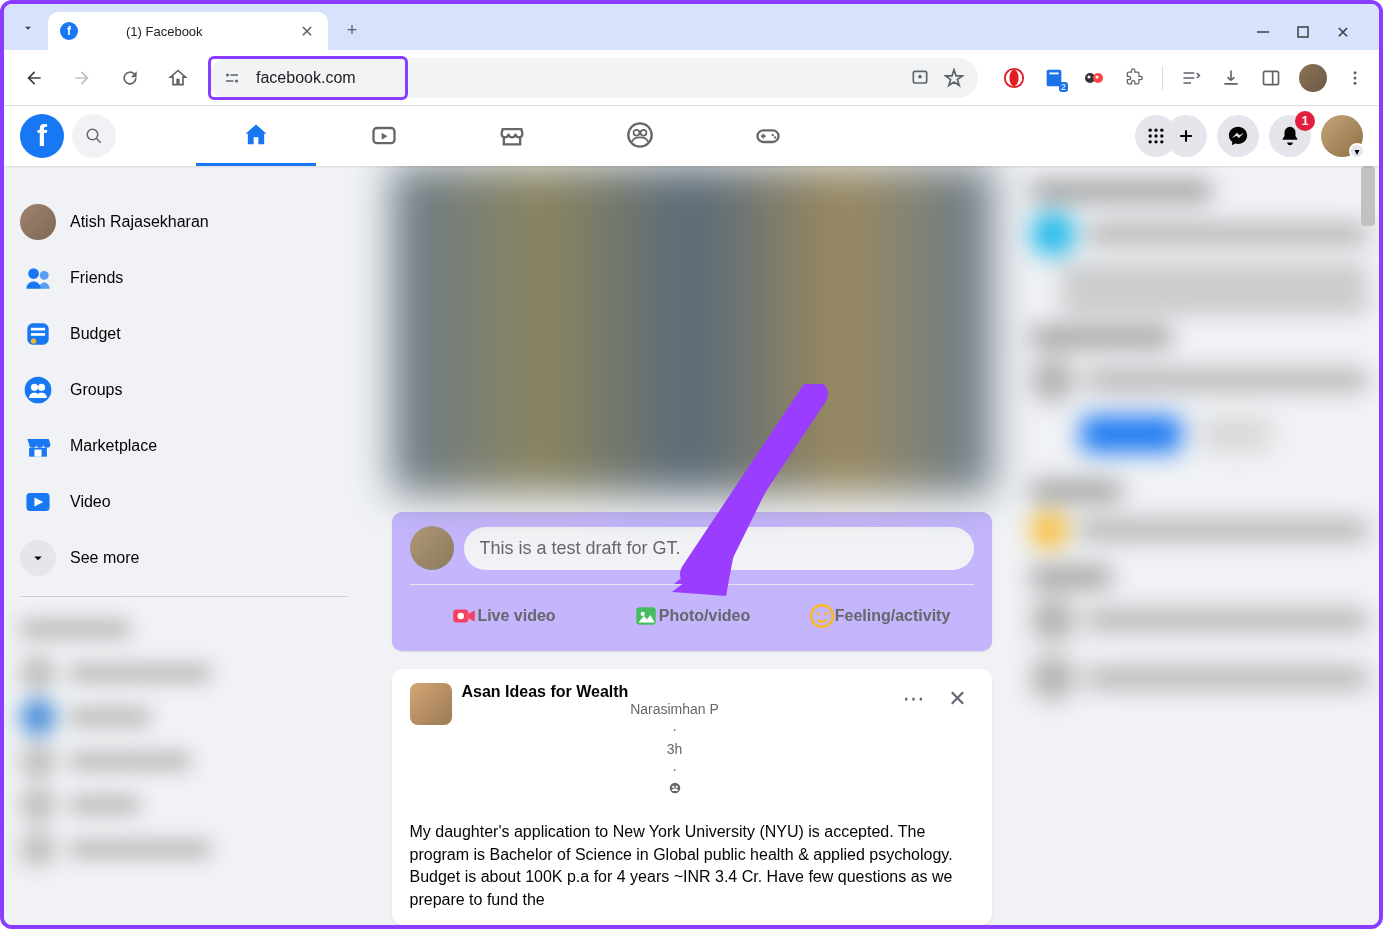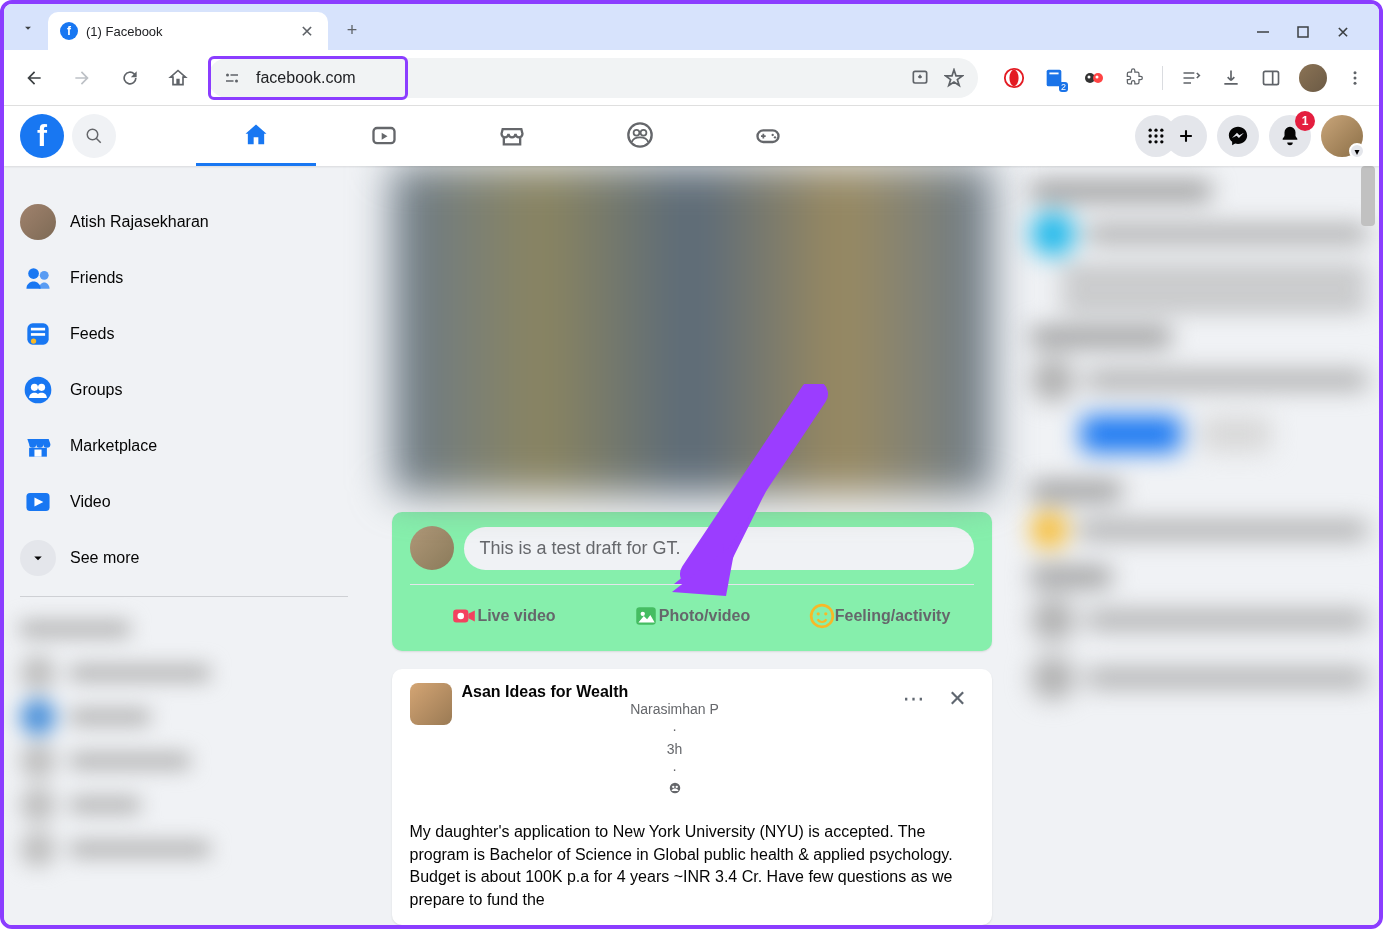--- a/index.html
+++ b/index.html
@@ -3,21 +3,21 @@
 <meta charset="utf-8">
 <style>
 * { margin: 0; padding: 0; box-sizing: border-box; font-family: -apple-system, BlinkMacSystemFont, "Segoe UI", Helvetica, Arial, sans-serif; }
 body { background: #fff; width: 1383px; height: 929px; overflow: hidden; position: relative; border: 4px solid #8b3dff; border-radius: 12px; }
 
 
 .browser-top { background: #d7e3fc; height: 46px; display: flex; align-items: flex-end; padding: 0 8px; }
 .tab-dropdown { width: 32px; height: 32px; display: flex; align-items: center; justify-content: center; margin-bottom: 6px; font-size: 16px; }
 .browser-tab { background: #fff; height: 38px; border-radius: 10px 10px 0 0; display: flex; align-items: center; padding: 0 12px; width: 280px; gap: 8px; margin-left: 4px; }
 .fb-favicon { width: 18px; height: 18px; background: #1877f2; border-radius: 50%; color: #fff; font-weight: bold; font-size: 12px; display: flex; align-items: center; justify-content: center; }
-.tab-title { font-size: 13px; flex: 1; color: #202124; }
+.tab-title { font-size: 13px; flex: 1; color: #202124; margin-left: 40px; }
 .tab-close { font-size: 16px; color: #5f6368; width: 18px; height: 18px; display: flex; align-items: center; justify-content: center; }
 .new-tab { width: 32px; height: 32px; display: flex; align-items: center; justify-content: center; margin-bottom: 4px; margin-left: 8px; font-size: 18px; color: #5f6368; }
 .window-controls { margin-left: auto; display: flex; gap: 24px; padding-right: 20px; margin-bottom: 10px; }
 .win-ctrl { width: 16px; height: 16px; display: flex; align-items: center; justify-content: center; font-size: 16px; color: #3c4043; }
 
 .browser-toolbar { background: #fff; height: 56px; display: flex; align-items: center; padding: 0 12px; gap: 12px; border-bottom: 1px solid #e0e0e0; }
 .nav-btn { width: 36px; height: 36px; display: flex; align-items: center; justify-content: center; border-radius: 50%; color: #5f6368; font-size: 18px; }
 .nav-btn.disabled { color: #bdc1c6; }
 .address-bar-wrap { flex: 1; display: flex; align-items: center; background: #f1f3f4; border-radius: 22px; height: 40px; padding: 0 14px; position: relative; }
 .url-highlight { position: absolute; left: 0; top: -2px; height: 44px; width: 200px; border: 3px solid #8b3dff; border-radius: 6px; pointer-events: none; }
@@ -50,21 +50,21 @@
 .sidebar-more { width: 36px; height: 36px; background: #e4e6eb; border-radius: 50%; display: flex; align-items: center; justify-content: center; font-size: 18px; }
 .sidebar-divider { border-top: 1px solid #ced0d4; margin: 10px 8px; }
 .sidebar-blur { filter: blur(10px); }
 .blur-item { height: 44px; display: flex; align-items: center; gap: 14px; padding: 6px 8px; }
 .blur-circle { width: 36px; height: 36px; border-radius: 50%; background: #c0c0c0; }
 .blur-text { width: 140px; height: 16px; background: #b0b0b0; border-radius: 4px; }
 
 .fb-main { flex: 1; max-width: 600px; padding: 0; display: flex; flex-direction: column; gap: 18px; margin: 0 auto; }
 .stories-blur { height: 332px; background: linear-gradient(90deg, #6a7a8a, #8b8560, #5a6a7a, #9a8a60, #6a7a8a); filter: blur(20px); border-radius: 0 0 10px 10px; margin-top: 0; }
 
-.composer { background: #86efac; border-radius: 10px; box-shadow: 0 1px 2px rgba(0,0,0,0.1); padding: 14px 18px; }
+.composer { background: #c4b5fd; border-radius: 10px; box-shadow: 0 1px 2px rgba(0,0,0,0.1); padding: 14px 18px; }
 .composer-top { display: flex; gap: 10px; align-items: center; padding-bottom: 14px; border-bottom: 1px solid #e4e6eb; }
 .composer-avatar { width: 44px; height: 44px; border-radius: 50%; background: linear-gradient(135deg,#b09878,#8a7a5a); flex-shrink: 0; }
 .composer-input { flex: 1; background: #f0f2f5; border-radius: 22px; padding: 11px 16px; font-size: 18px; color: #65676b; }
 .composer-actions { display: flex; padding-top: 10px; }
 .composer-action { flex: 1; display: flex; align-items: center; justify-content: center; padding: 8px; border-radius: 8px; font-size: 16px; font-weight: 600; color: #65676b; }
 
 .post-card { background: #fff; border-radius: 10px; box-shadow: 0 1px 2px rgba(0,0,0,0.1); padding: 14px 18px; }
 .post-header { display: flex; gap: 10px; align-items: flex-start; margin-bottom: 26px; }
 .post-avatar { width: 42px; height: 42px; border-radius: 8px; background: linear-gradient(135deg,#d4a574,#9a7a54); flex-shrink: 0; }
 .post-meta { flex: 1; }
@@ -319,21 +319,21 @@
     </div>
     <div class="sidebar-item">
       <div class="sidebar-icon">
           <svg width="32" height="32" viewBox="0 0 36 36">
             <rect x="6" y="6" width="24" height="24" rx="6" fill="#1877f2"></rect>
             <rect x="10" y="11" width="16" height="3" fill="#fff"></rect>
             <rect x="10" y="17" width="16" height="3" fill="#fff"></rect>
             <circle cx="13" cy="26" r="3" fill="#f7b928"></circle>
           </svg>
         </div>
-      <span>Feeds</span>
+      <span>Budget</span>
     </div>
     <div class="sidebar-item">
       <div class="sidebar-icon">
           <svg width="32" height="32" viewBox="0 0 36 36">
             <circle cx="18" cy="18" r="15" fill="#1877f2"></circle>
             <circle cx="14" cy="15" r="4" fill="#fff"></circle>
             <circle cx="22" cy="15" r="4" fill="#fff"></circle>
             <path d="M8 27c0-4 3-6 6-6s6 2 6 6M16 27c0-4 3-6 6-6s6 2 6 6" fill="#fff"></path>
           </svg>
         </div>

